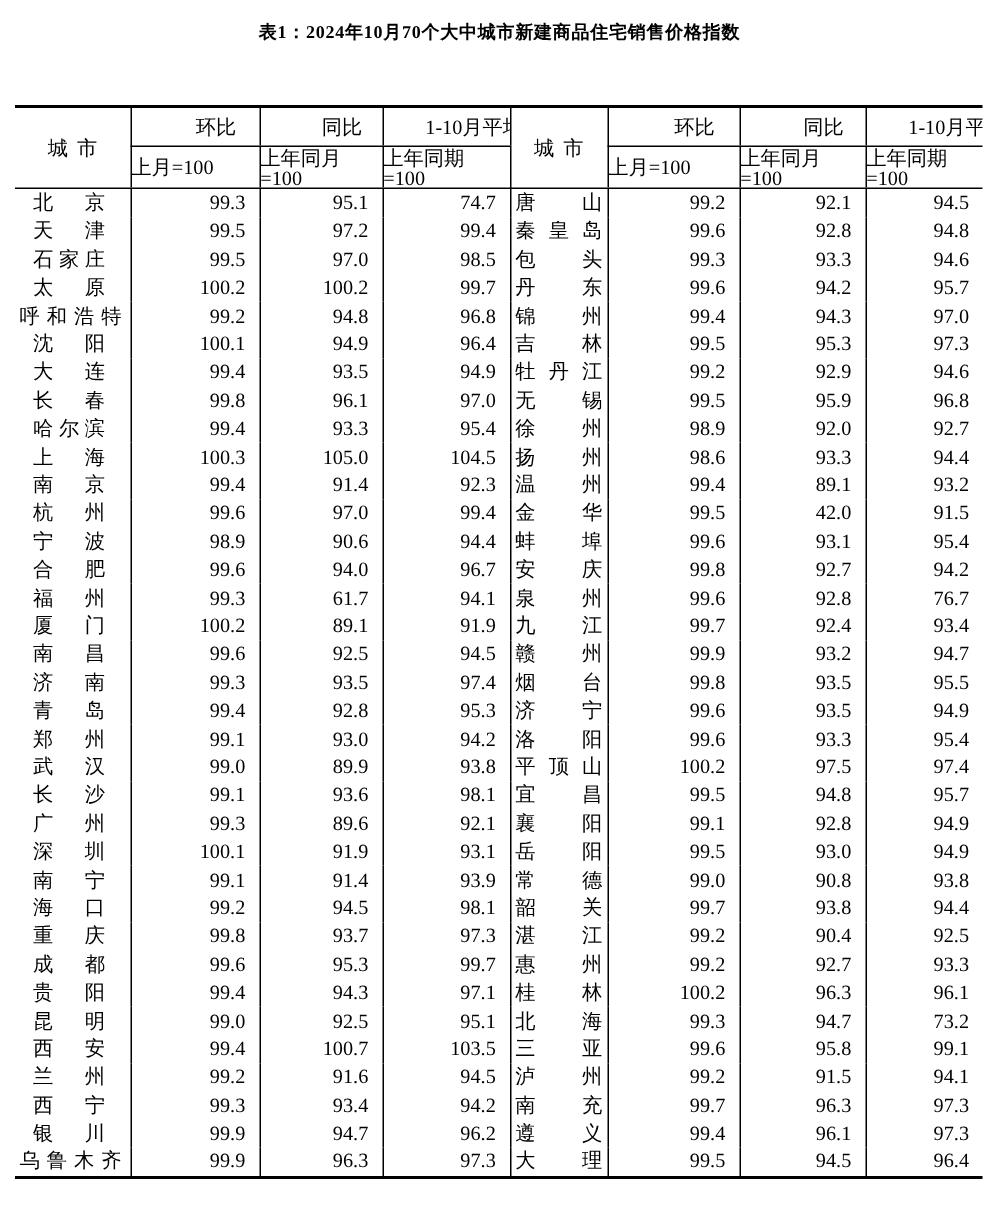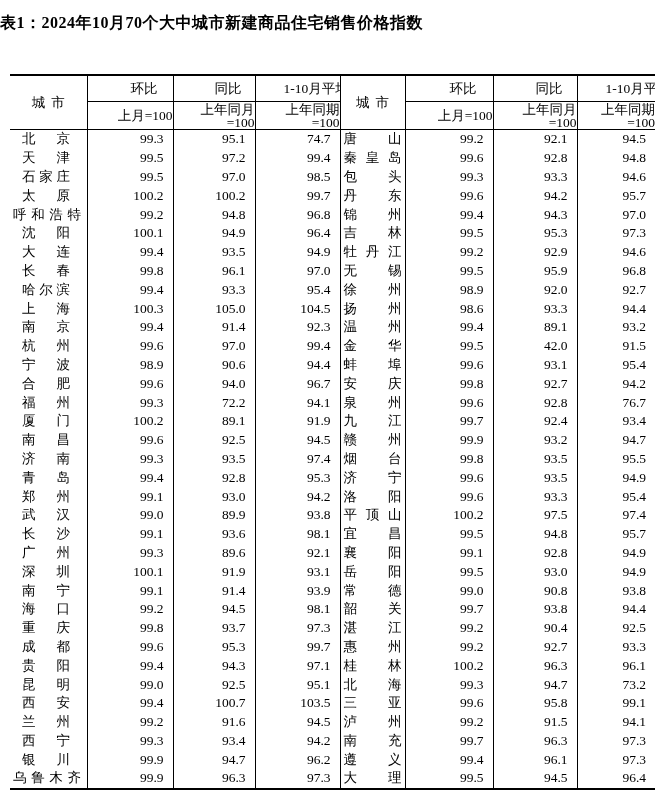--- a/index.html
+++ b/index.html
@@ -3,22 +3,23 @@
 <meta charset="utf-8">
 <style>
   html,body{margin:0;padding:0;}
   body{
     width:666px;height:809px;background:#ffffff;color:#000000;
     font-family:"Liberation Serif","DejaVu Serif",serif;
     overflow:hidden;
   }
   .title{
     margin-top:13px;
+    text-align:center;
     font-weight:bold;
-    font-size:16px;
+    font-size:12px;
     letter-spacing:0.5px;
   }
   table{
     border-collapse:collapse;
     table-layout:fixed;
     margin:40px 0 0 10px;
     width:645px;
     border-top:2px solid #000;
     border-bottom:2px solid #000;
   }
@@ -26,21 +27,21 @@
     padding:0;margin:0;
     font-weight:normal;
     font-size:13.5px;
     white-space:nowrap;
     overflow:hidden;
     border-left:1px solid #000;
   }
   .c1{border-left:none;}
   
   th.top{height:25px;border-bottom:1px solid #000;text-align:center;padding-left:28px;}
-  th.sub{height:27px;border-bottom:1px solid #000;text-align:right;line-height:13px;}
+  th.sub{height:27px;border-bottom:1px solid #000;text-align:left;line-height:13px;}
   th.city-h{border-bottom:1px solid #000;text-align:center;letter-spacing:6px;text-indent:6px;margin-top:24px;}
   
   td{height:18.8px;}
   td.num{text-align:right;padding-right:9px;}
   .cn{display:flex;justify-content:space-between;}
   .cn.l{width:48px;margin-left:12px;}
   .cn.l.wide{width:68px;margin-left:3px;}
   .cn.r{width:58px;margin-left:3px;}
 </style>
 </head>
@@ -381,21 +382,21 @@
   </tr>
 
   <tr>
     <td class="city c1">
           <div class="cn l">
             <span>福</span>
             <span>州</span>
           </div>
         </td>
     <td class="num">99.3</td>
-    <td class="num">72.2</td>
+    <td class="num">61.7</td>
     <td class="num">94.1</td>
     <td class="city">
           <div class="cn r">
             <span>泉</span>
             <span>州</span>
           </div>
         </td>
     <td class="num">99.6</td>
     <td class="num">92.8</td>
     <td class="num">76.7</td>

